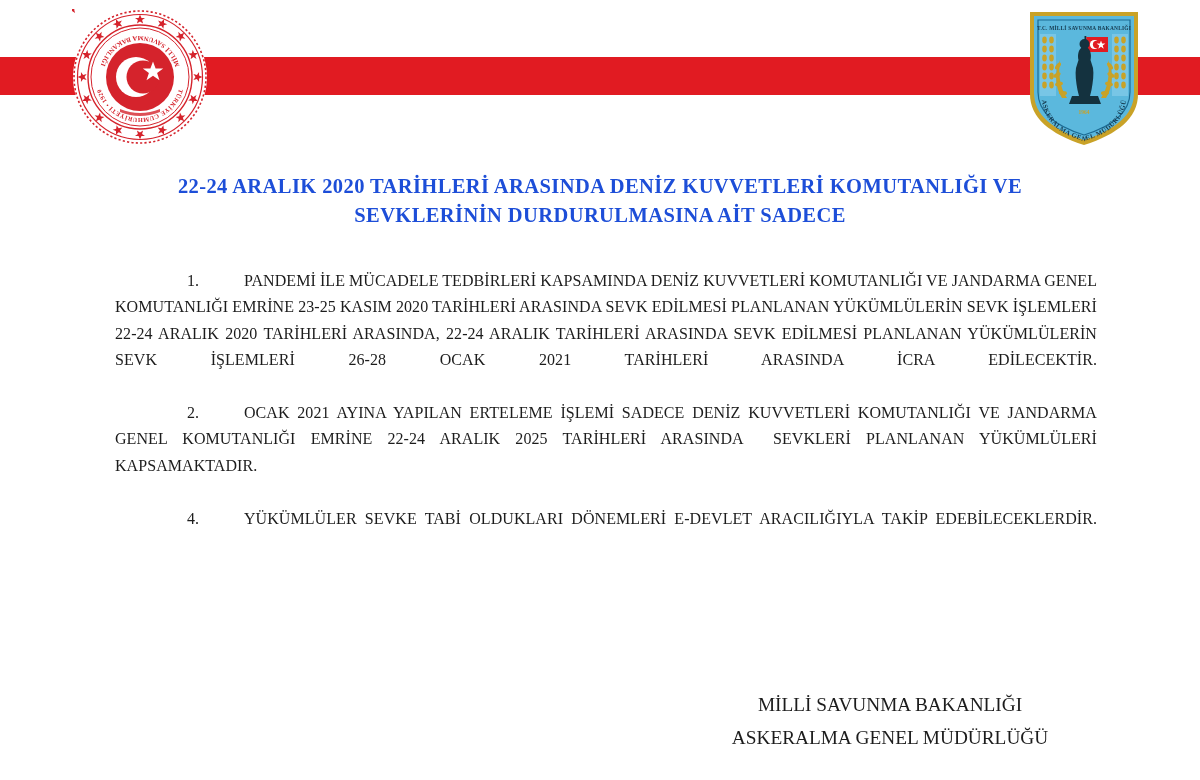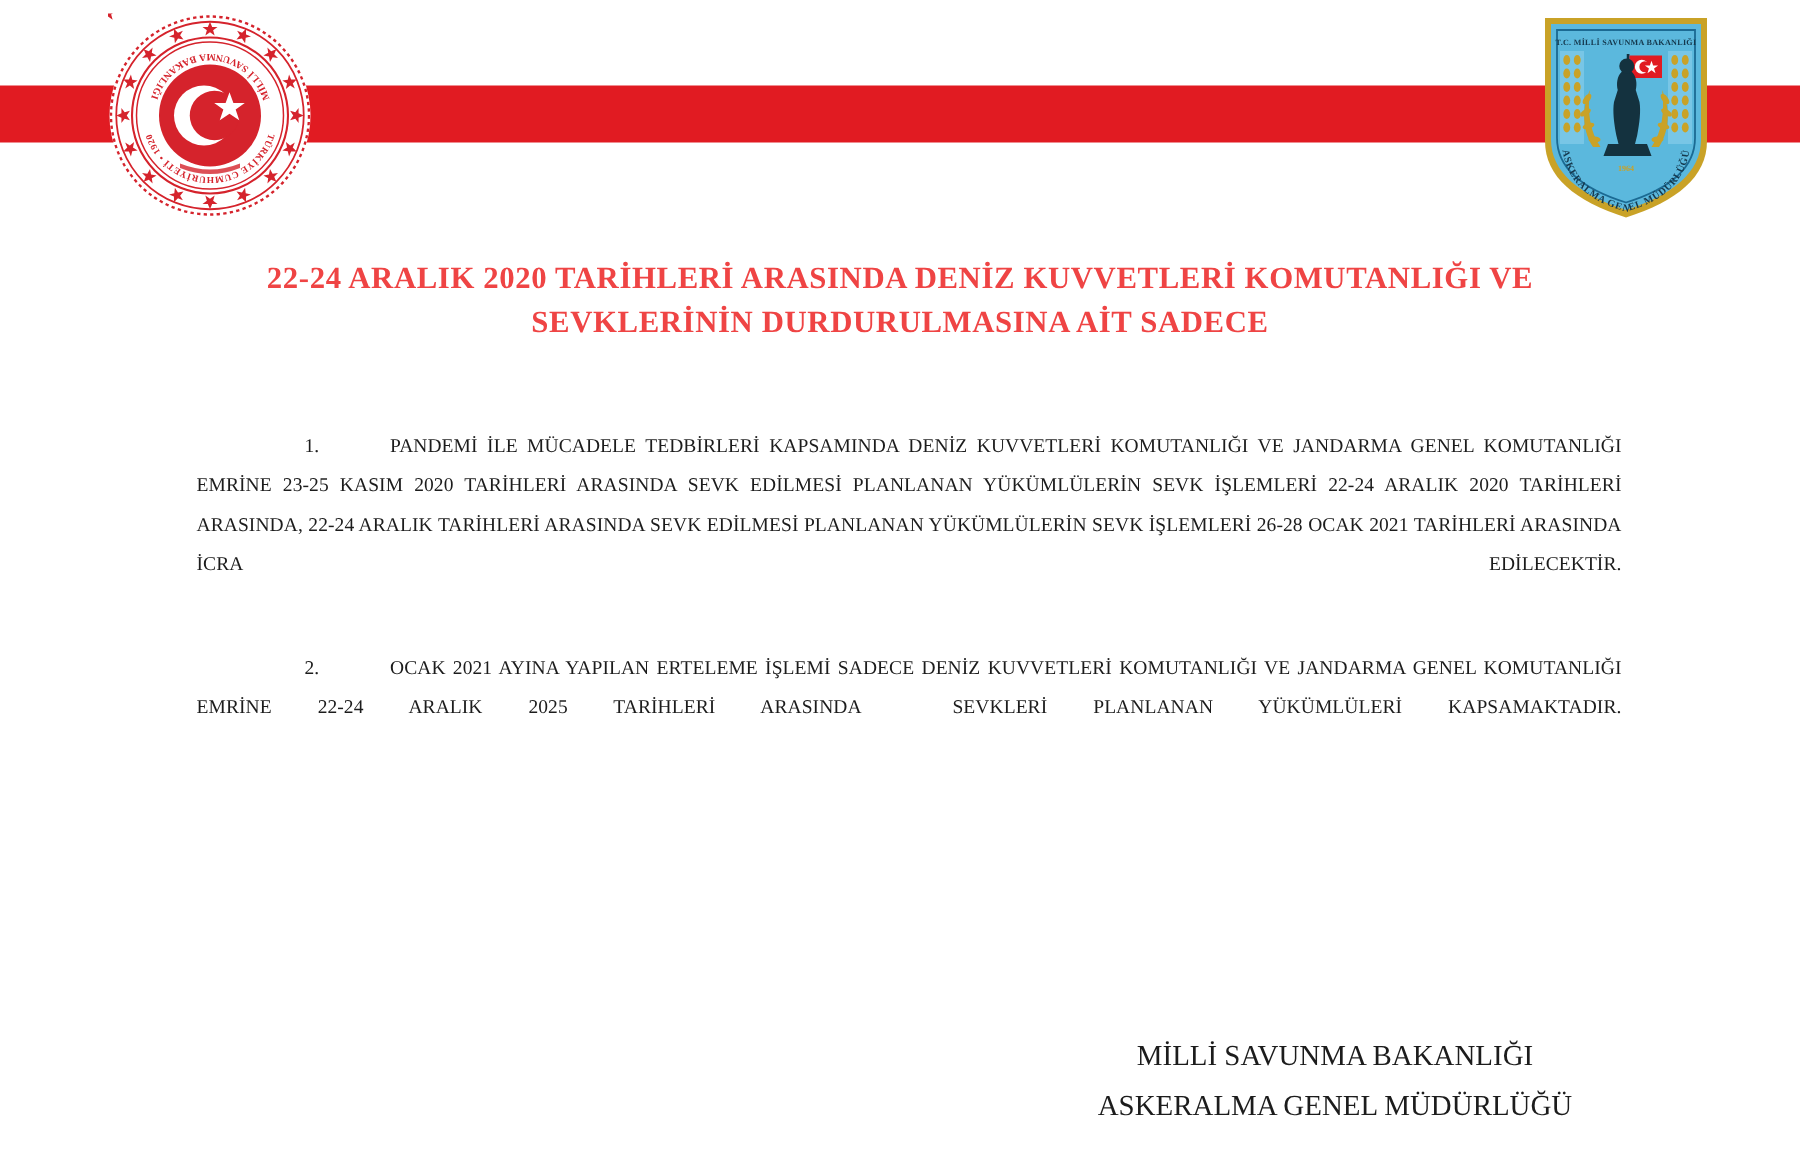--- a/index.html
+++ b/index.html
@@ -63,39 +63,39 @@
   }
 
   .title-block {
     width: 950px;
     margin: 17px auto 0 auto;
     text-align: center;
     font-weight: bold;
     font-size: 20.5px;
     line-height: 28.5px;
     letter-spacing: 0.02em;
-    color: #ef4444;
+    color: #1d4ed8;
   }
   .title-line { white-space: pre; }
 
   .body-block {
     position: absolute;
     left: 115px;
     top: 113px;
     width: 982px;
   }
 
   .para {
     text-align: justify;
     text-justify: inter-word;
-    font-size: 13px;
+    font-size: 16px;
     line-height: 26.4px;
     letter-spacing: 0.004em;
     color: #1c1c1c;
-    margin: 16px;
+    margin: 0;
     white-space: pre-wrap;
   }
   .para::after {
     content: "";
     display: inline-block;
     width: 100%;
   }
   .para .num {
     display: inline-block;
     width: 57px;
@@ -247,19 +247,20 @@
 <div class="doc">
 
   <div class="title-block">
     <div class="title-line">22-24 ARALIK 2020 TARİHLERİ ARASINDA DENİZ KUVVETLERİ KOMUTANLIĞI VE</div>
     <div class="title-line">SEVKLERİNİN DURDURULMASINA AİT SADECE</div>
   </div>
 
   <div class="body-block">
     <p class="para"><span class="num">1.</span><span>PANDEMİ İLE MÜCADELE TEDBİRLERİ KAPSAMINDA DENİZ KUVVETLERİ KOMUTANLIĞI VE JANDARMA GENEL KOMUTANLIĞI EMRİNE 23-25 KASIM 2020 TARİHLERİ ARASINDA SEVK EDİLMESİ PLANLANAN YÜKÜMLÜLERİN SEVK İŞLEMLERİ 22-24 ARALIK 2020 TARİHLERİ ARASINDA, 22-24 ARALIK TARİHLERİ ARASINDA SEVK EDİLMESİ PLANLANAN YÜKÜMLÜLERİN SEVK İŞLEMLERİ 26-28 OCAK 2021 TARİHLERİ ARASINDA İCRA EDİLECEKTİR.</span></p>
     <p class="para"><span class="num">2.</span><span>OCAK 2021 AYINA YAPILAN ERTELEME İŞLEMİ SADECE DENİZ KUVVETLERİ KOMUTANLIĞI VE JANDARMA GENEL KOMUTANLIĞI EMRİNE 22-24 ARALIK 2025 TARİHLERİ ARASINDA  SEVKLERİ PLANLANAN YÜKÜMLÜLERİ KAPSAMAKTADIR.</span></p>
+    <p class="para"><span class="num">4.</span><span>YÜKÜMLÜLER SEVKE TABİ OLDUKLARI DÖNEMLERİ E-DEVLET ARACILIĞIYLA TAKİP EDEBİLECEKLERDİR.</span></p>
   </div>
 
   <div class="signature">
     <div class="sig-line">MİLLİ SAVUNMA BAKANLIĞI</div>
     <div class="sig-line">ASKERALMA GENEL MÜDÜRLÜĞÜ</div>
   </div>
 </div>
 
 </body></html>

